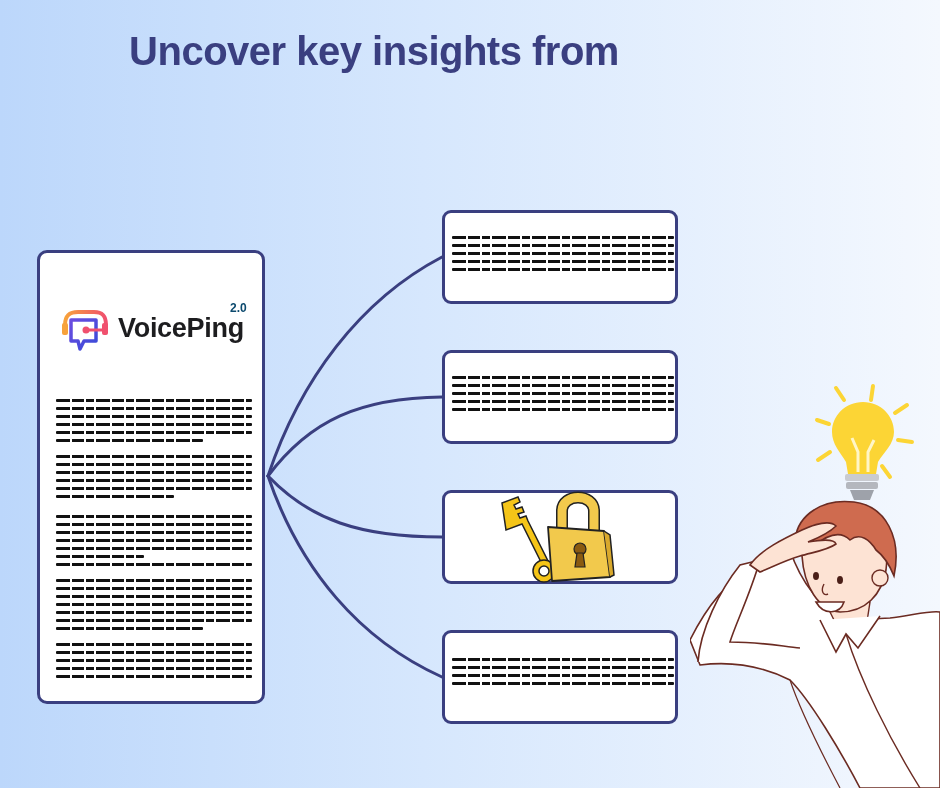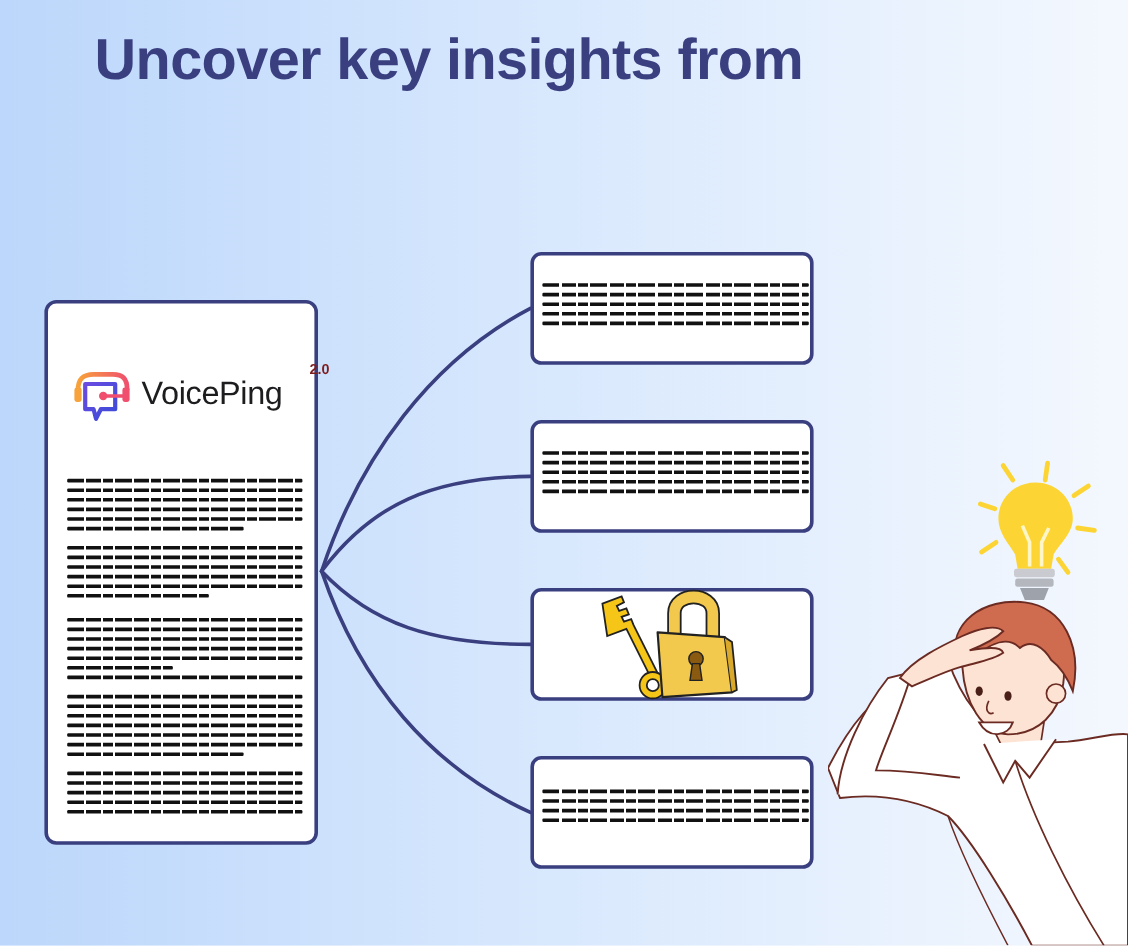--- a/index.html
+++ b/index.html
@@ -4,34 +4,34 @@
 <style>
   html, body { margin:0; padding:0; }
   body {
     width:940px; height:788px; overflow:hidden; position:relative;
     background: linear-gradient(90deg, #bcd7fb 0%, #d6e7fd 45%, #f4f8fe 100%);
     font-family: "Liberation Sans", sans-serif;
   }
   .headline {
     position:absolute; left:0; top:22px; width:748px; text-align:center;
     color:#3a3f80; font-family:"Liberation Sans", sans-serif; font-weight:bold;
-    font-size:48px; line-height:58px; letter-spacing:-0.5px;
+    font-size:40px; line-height:58px; letter-spacing:-0.5px;
   }
   .headline div { white-space:nowrap; }
   .doc {
     position:absolute; left:37px; top:250px; width:228px; height:454px;
     background:#fff; border:3px solid #3a3f80; border-radius:10px; box-sizing:border-box;
   }
   .logo { position:absolute; left:20px; top:52px; width:200px; height:50px; }
   .logo-text {
-    position:absolute; left:58px; top:8px; font-size:27px; font-weight:normal;
+    position:absolute; left:58px; top:8px; font-size:27px; font-weight:bold;
     color:#1d1d1f; letter-spacing:-0.3px; font-family:"Liberation Sans", sans-serif;
   }
   .logo-ver {
-    position:absolute; left:170px; top:-4px; font-size:12px; font-weight:bold; color:#7f1d1d;margin-left:28px;
+    position:absolute; left:170px; top:-4px; font-size:12px; font-weight:bold; color:#0c4a6e;
   }
   .para { position:absolute; left:16px; width:196px; }
   .line {
     height:3px; margin-bottom:5px; border-radius:1px;
     background: repeating-linear-gradient(90deg, #111 0 14px, transparent 14px 16px, #111 16px 28px, transparent 28px 30px, #111 30px 38px, transparent 38px 40px);
   }
   .card {
     position:absolute; left:442px; width:236px; height:94px; background:#fff;
     border:3px solid #3a3f80; border-radius:9px; box-sizing:border-box;
   }

